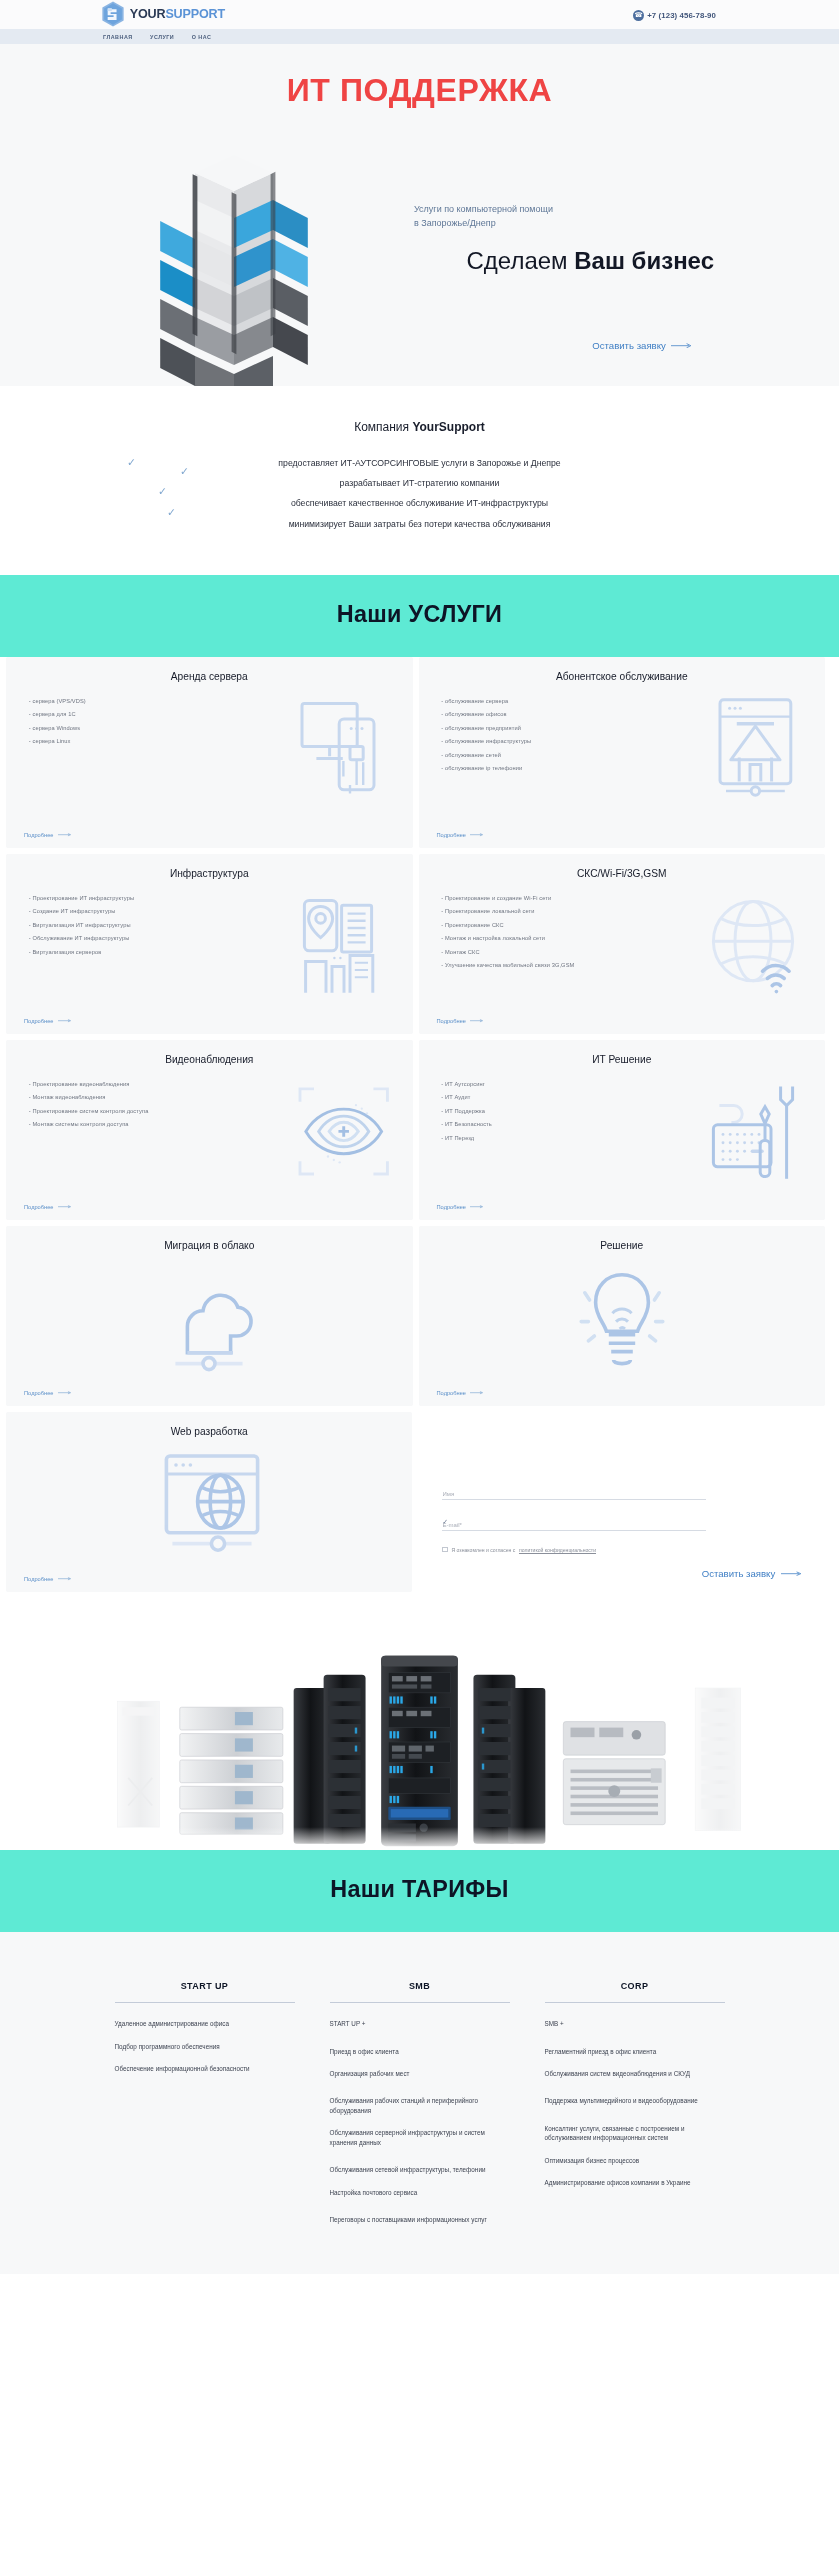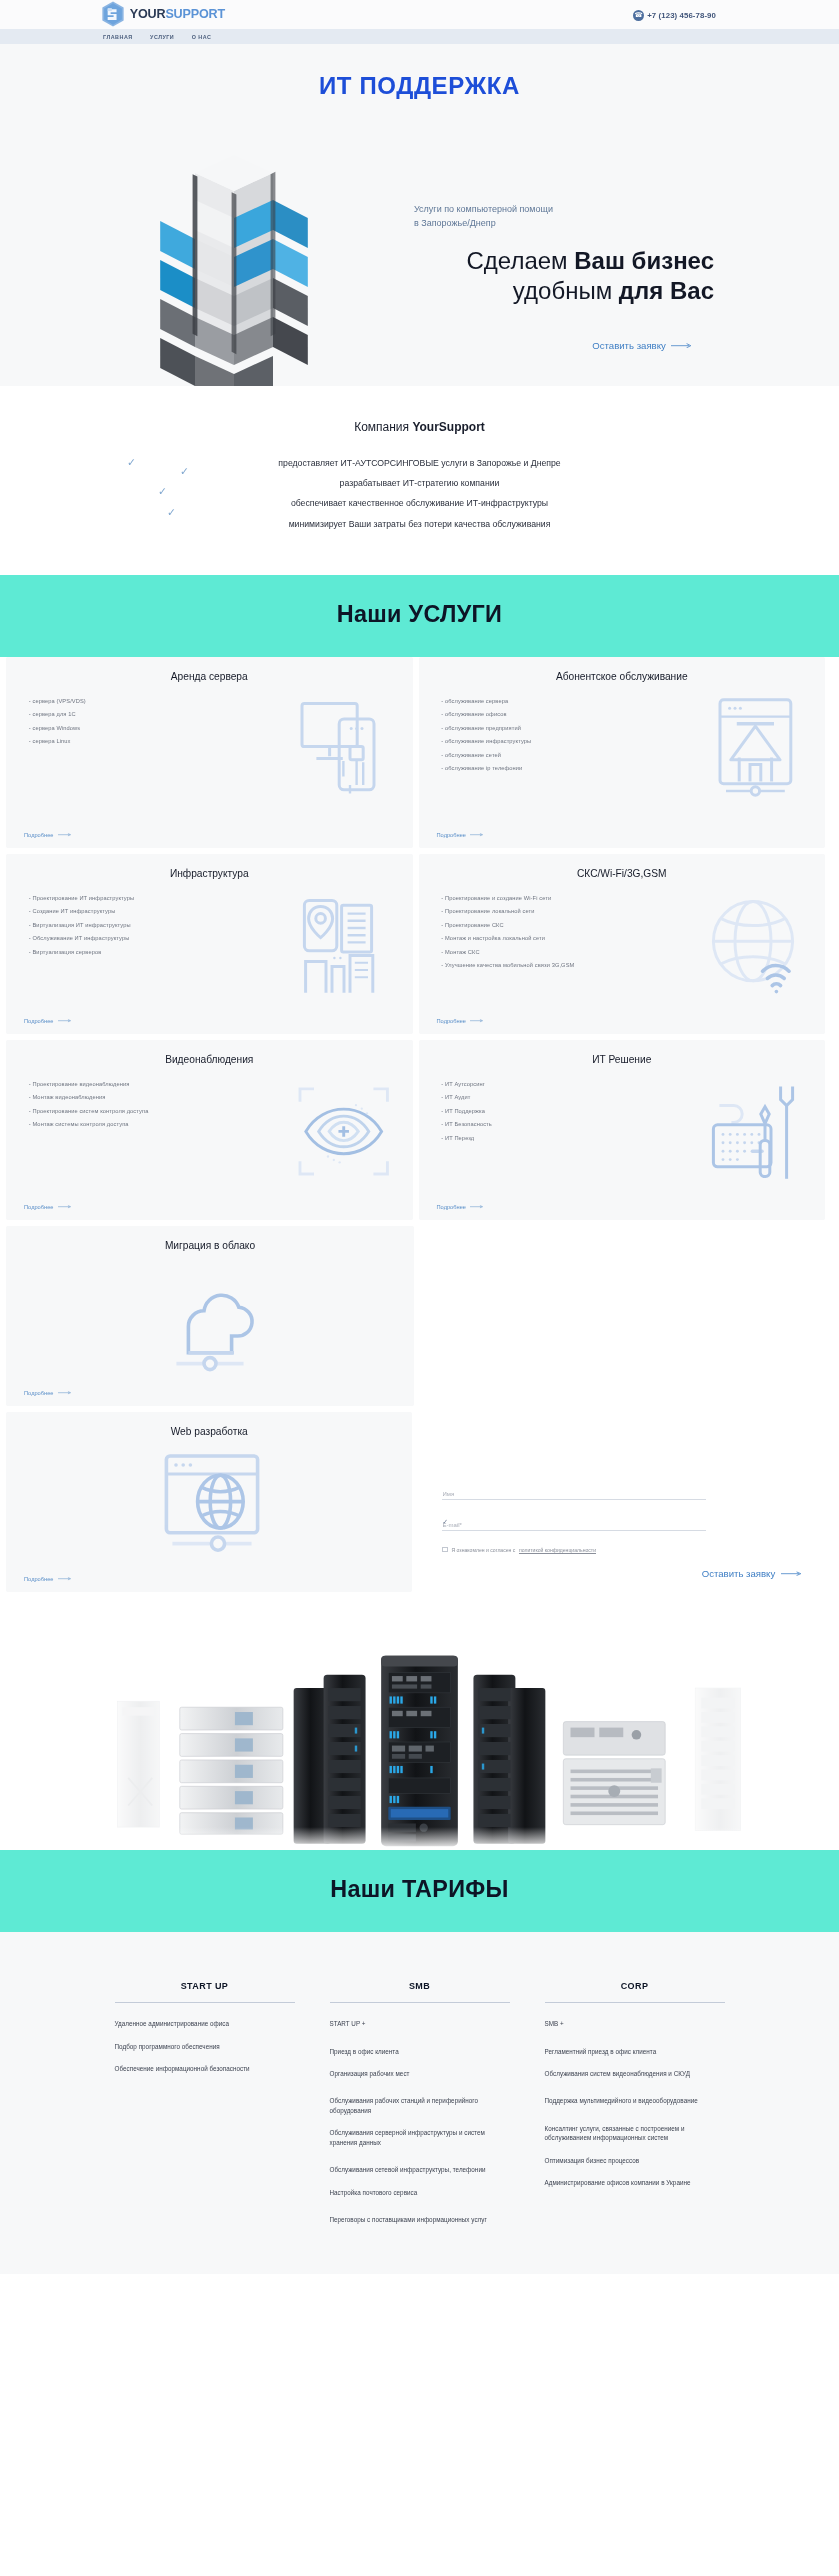--- a/index.html
+++ b/index.html
@@ -56,23 +56,23 @@
 
   
   .hero {
     background: #f7f8f9;
     height: 342px;
     position: relative;
     overflow: hidden;
   }
   .hero-title {
     text-align: center;
-    font-size: 24px;
+    font-size: 32px;
     font-weight: bold;
-    color: #1d4ed8;
+    color: #ef4444;
     letter-spacing: 0.6px;
     padding-top: 27.6px;
     font-family: "Liberation Sans", sans-serif;
   }
   .cube { position: absolute; left: 105px; top: 111px; }
   .hero-copy {
     position: absolute; left: 414px; top: 159px; width: 300px;
   }
   .hero-sub {
     font-size: 9px; color: #5f7797; line-height: 1.55;
@@ -273,21 +273,20 @@
     </g>
   </svg>
 
   <div class="hero-copy">
     <div class="hero-sub">
       <div>Услуги по компьютерной помощи</div>
       <div>в Запорожье/Днепр</div>
     </div>
     <div class="hero-h2">
       <div><span>Сделаем </span><b>Ваш бизнес</b></div>
-      <div><span>удобным </span><b>для Вас</b></div>
     </div>
     <a class="hero-cta">
       <span>Оставить заявку</span>
       <svg class="arrow-line" viewBox="0 0 34 9">
         <line x1="0" y1="4.5" x2="30" y2="4.5" stroke="#3e7ec4" stroke-width="1.3"></line>
         <polyline points="26,1 33,4.5 26,8" fill="none" stroke="#3e7ec4" stroke-width="1.3"></polyline>
       </svg>
     </a>
   </div>
 </section>
@@ -568,20 +567,46 @@
       </div>
       <a class="more">
         <span>Подробнее</span>
         <svg class="arrow-line" viewBox="0 0 34 9">
             <line x1="0" y1="4.5" x2="30" y2="4.5" stroke="#5b8fc9" stroke-width="1.3"></line>
             <polyline points="26,1.5 33,4.5 26,7.5" fill="none" stroke="#5b8fc9" stroke-width="1.3"></polyline>
           </svg>
       </a>
     </div>
 
+    <div class="card mid">
+      <div class="card-title">Решение</div>
+      <div class="card-body">
+        <div class="card-art center-art">
+          <svg width="108" height="114" viewBox="0 0 180 190" fill="none" stroke="#a9c3e6" stroke-width="6">
+            <path d="M90 18 c-26 0 -44 20 -44 46 c0 22 14 34 18 48 h52 c4 -14 18 -26 18 -48 c0 -26 -18 -46 -44 -46z"></path>
+            <path d="M68 118 h44 M68 132 h44 M72 146 h36 M76 160 c0 8 28 8 28 0" stroke-width="6"></path>
+            <g stroke="#cfdff2" stroke-width="6" stroke-linecap="round">
+              <path d="M28 48 l8 12 M152 48 l-8 12 M22 96 h12 M146 96 h12 M34 128 l10 -8 M146 128 l-10 -8"></path>
+            </g>
+            <g stroke="#bdd2ec" stroke-width="5" fill="none">
+              <path d="M74 82 a22 22 0 0 1 32 0"></path>
+              <path d="M80 96 a14 14 0 0 1 20 0"></path>
+              <path d="M86 108 a7 7 0 0 1 9 0"></path>
+            </g>
+          </svg>
+        </div>
+      </div>
+      <a class="more">
+        <span>Подробнее</span>
+        <svg class="arrow-line" viewBox="0 0 34 9">
+            <line x1="0" y1="4.5" x2="30" y2="4.5" stroke="#5b8fc9" stroke-width="1.3"></line>
+            <polyline points="26,1.5 33,4.5 26,7.5" fill="none" stroke="#5b8fc9" stroke-width="1.3"></polyline>
+          </svg>
+      </a>
+    </div>
   </div>
 
   <div class="srow">
     <div class="card mid">
       <div class="card-title">Web разработка</div>
       <div class="card-body">
         <div class="card-art center-art">
           <svg width="126" height="108" viewBox="0 0 210 180" fill="none" stroke="#c3d5ee" stroke-width="6">
             <rect x="34" y="10" width="152" height="128" rx="6"></rect>
             <path d="M34 40 h152" stroke-width="5"></path>

